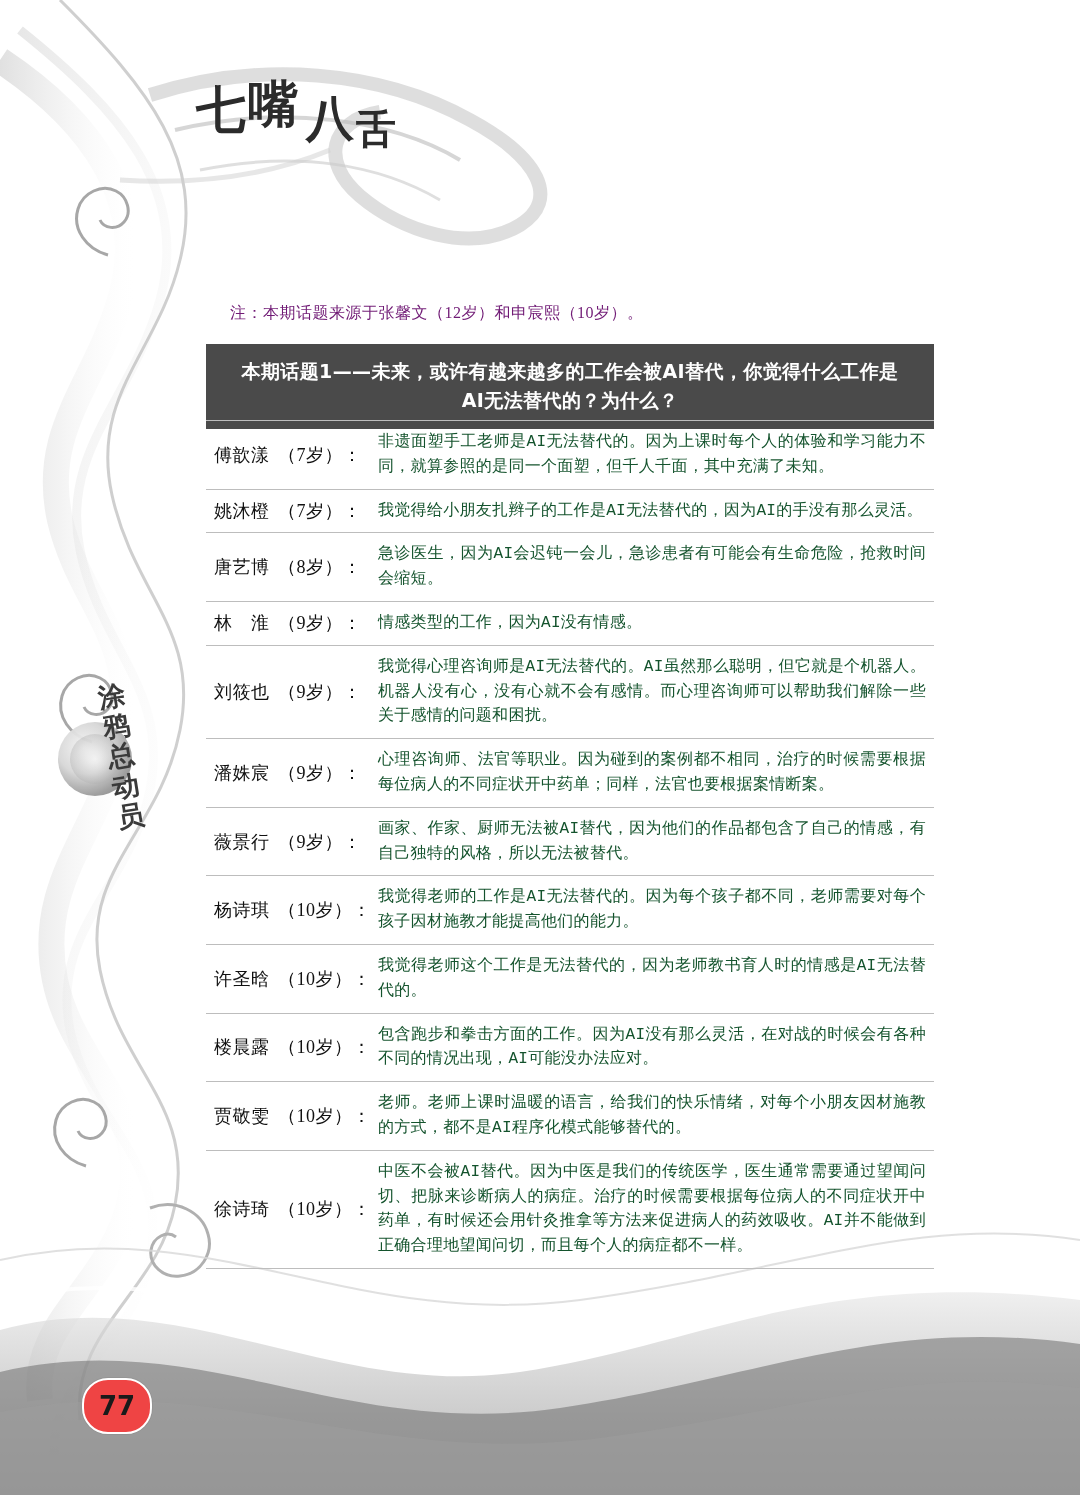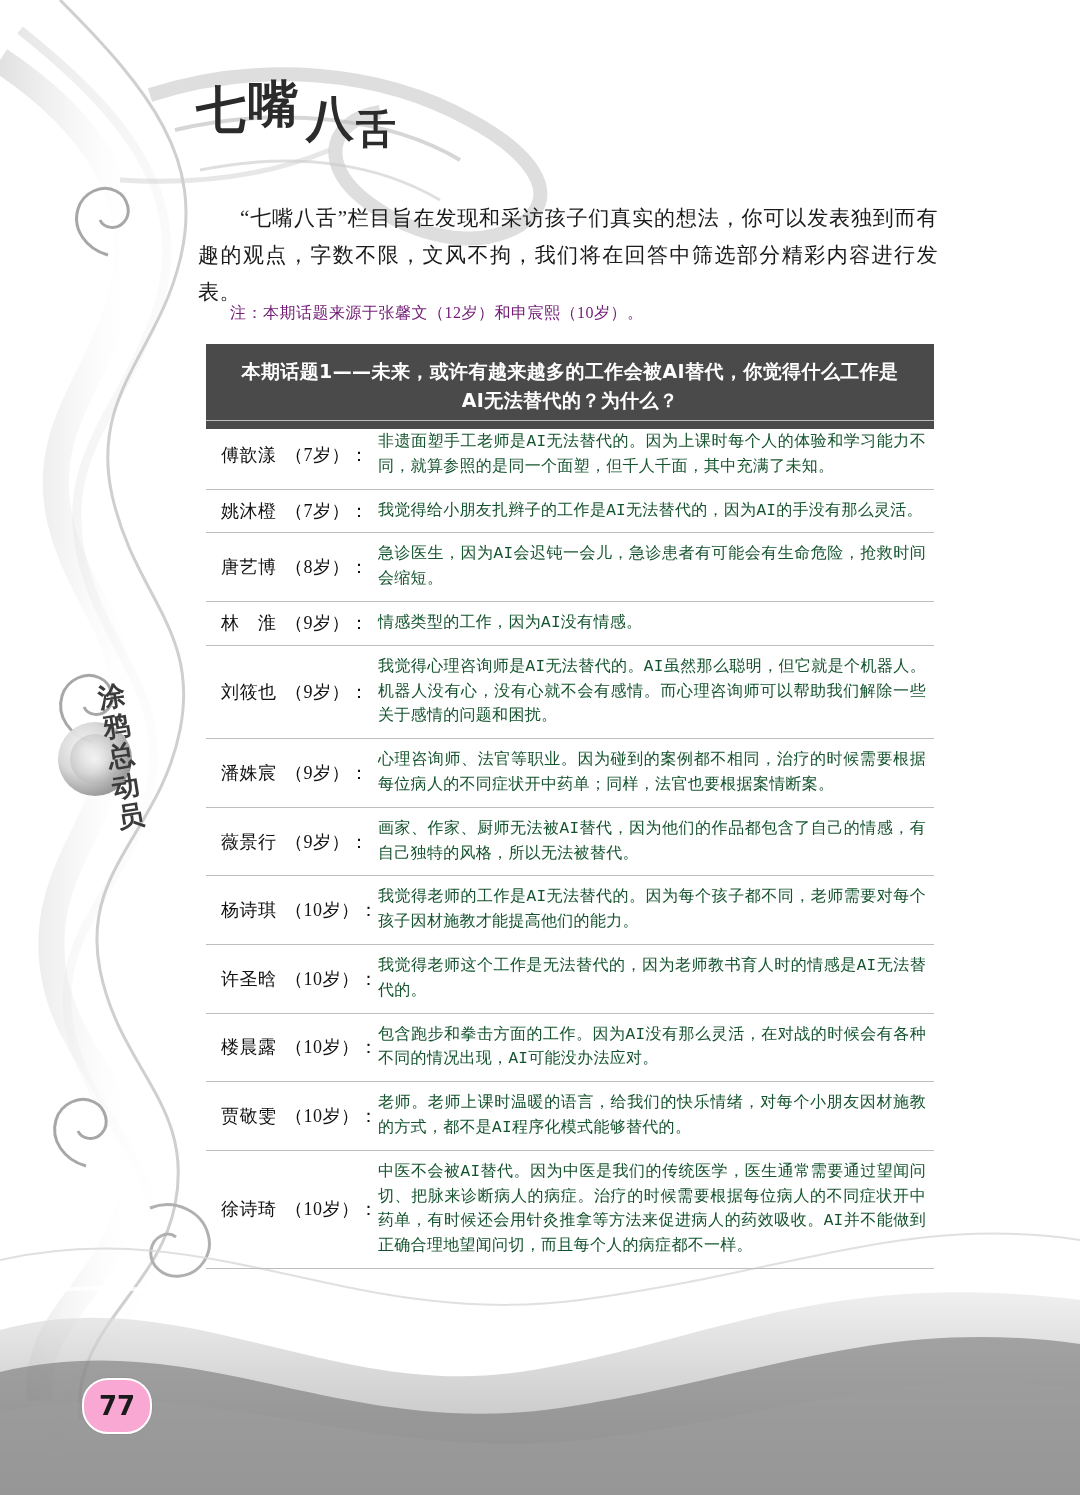--- a/index.html
+++ b/index.html
@@ -114,21 +114,20 @@
     vertical-align: middle;
     font-size: 18px;
     color: #111;
     padding: 9px 6px 9px 8px;
     letter-spacing: 0.5px;
     white-space: nowrap;
   }
   .qa-name .nm {
     display: inline-block;
     min-width: 64px;
-    margin-left: 7px;
   }
   .qa-text {
     vertical-align: middle;
     font-size: 16px;
     line-height: 1.55;
     color: #14532d;
     padding: 9px 8px 9px 10px;
     text-align: justify;
     letter-spacing: 0.3px;
     font-family: Liberation Mono, monospace;
@@ -177,21 +176,21 @@
   }
 
   
   .page-number {
     position: absolute;
     left: 82px;
     top: 1378px;
     width: 66px;
     height: 52px;
     border-radius: 26px / 26px;
-    background: #f9a8d4;
+    background: #ef4444;
     border: 2px solid #ffffff;
     display: flex;
     align-items: center;
     justify-content: center;
     font-family: "DejaVu Sans", sans-serif;
     font-size: 26px;
     font-weight: bold;
     color: #1a1a1a;
     box-shadow: 0 0 0 1px rgba(0,0,0,0.05);
   }
@@ -244,21 +243,20 @@
       <path d="M0,1260 C210,1212 350,1330 580,1300 C790,1272 910,1214 1080,1240" fill="none" stroke="#d8d8d8" stroke-width="2" opacity="0.8"></path>
     </svg>
   </div>
 
   <div class="masthead">
     <div class="masthead-title">
       <span class="c1">七</span><span class="c2">嘴</span><span class="c3">八</span><span class="c4">舌</span>
     </div>
   </div>
 
-  <div class="intro">“七嘴八舌”栏目旨在发现和采访孩子们真实的想法，你可以发表独到而有趣的观点，字数不限，文风不拘，我们将在回答中筛选部分精彩内容进行发表。</div>
 
   <div class="note">注：本期话题来源于张馨文（12岁）和申宸熙（10岁）。</div>
 
   <div class="topic-banner">本期话题1——未来，或许有越来越多的工作会被AI替代，你觉得什么工作是AI无法替代的？为什么？</div>
 
   <div class="side-stamp">
     <div class="stamp-blob"></div>
     <div class="side-stamp-text">
       <span>涂</span>
       <span>鸦</span>

